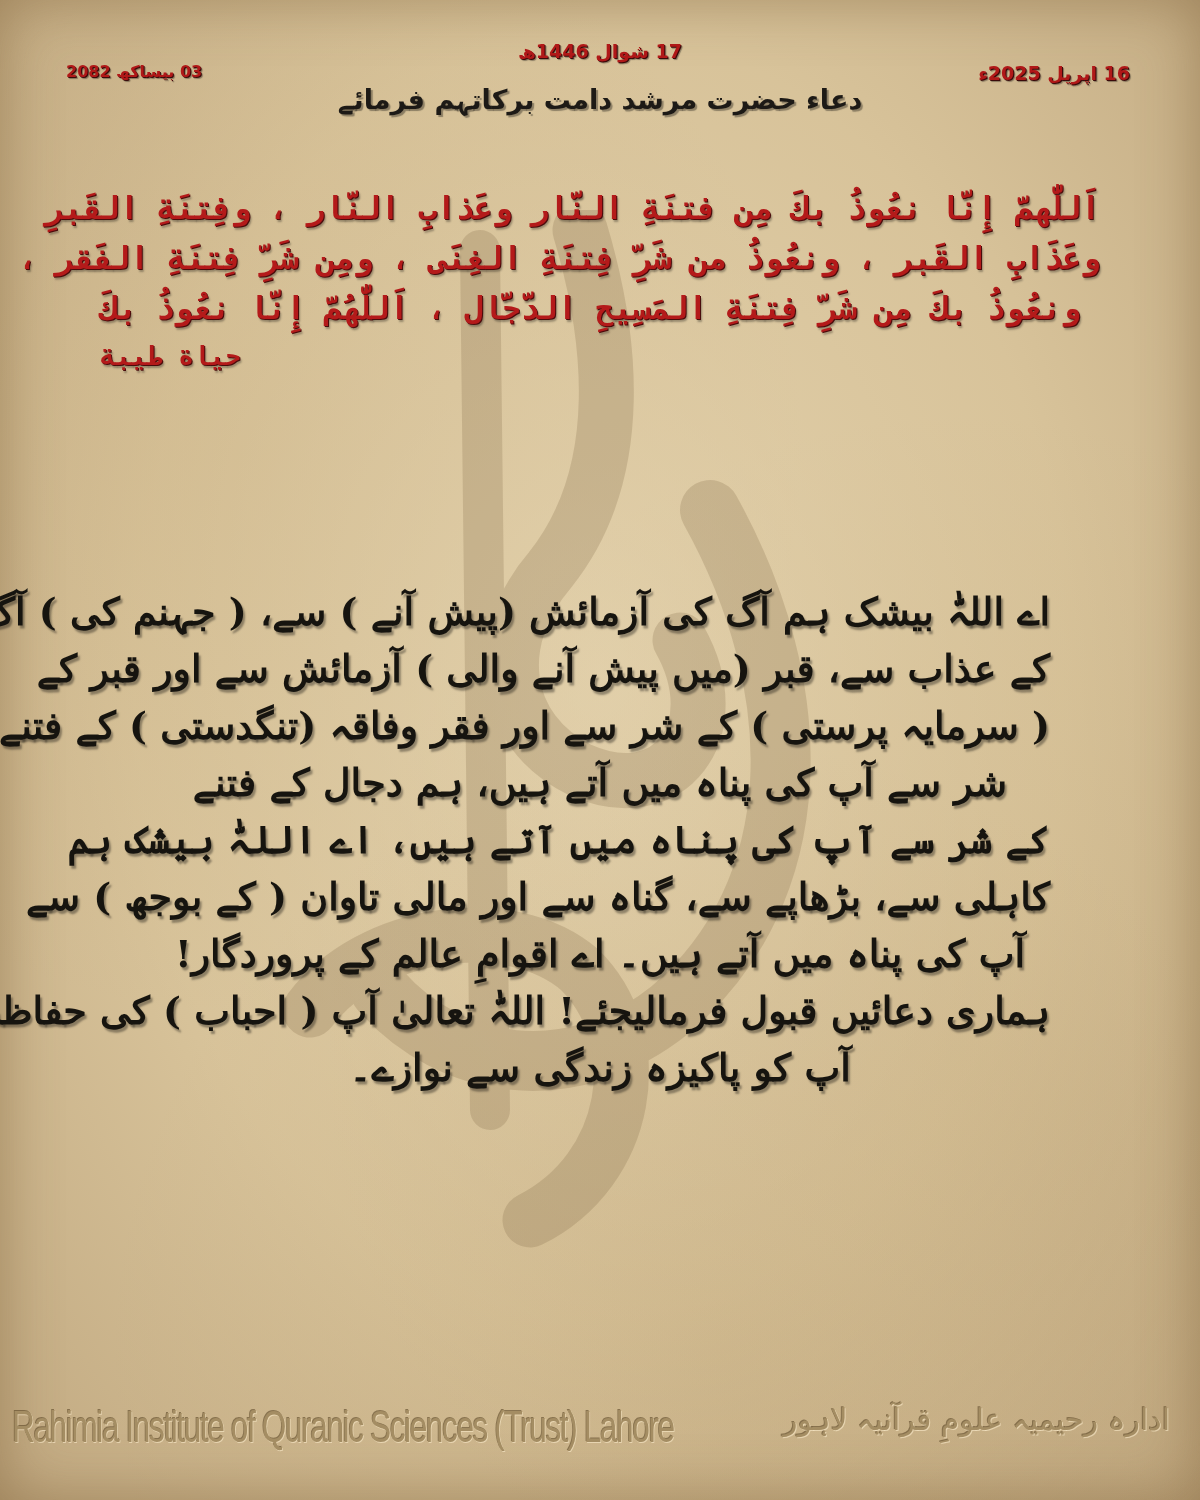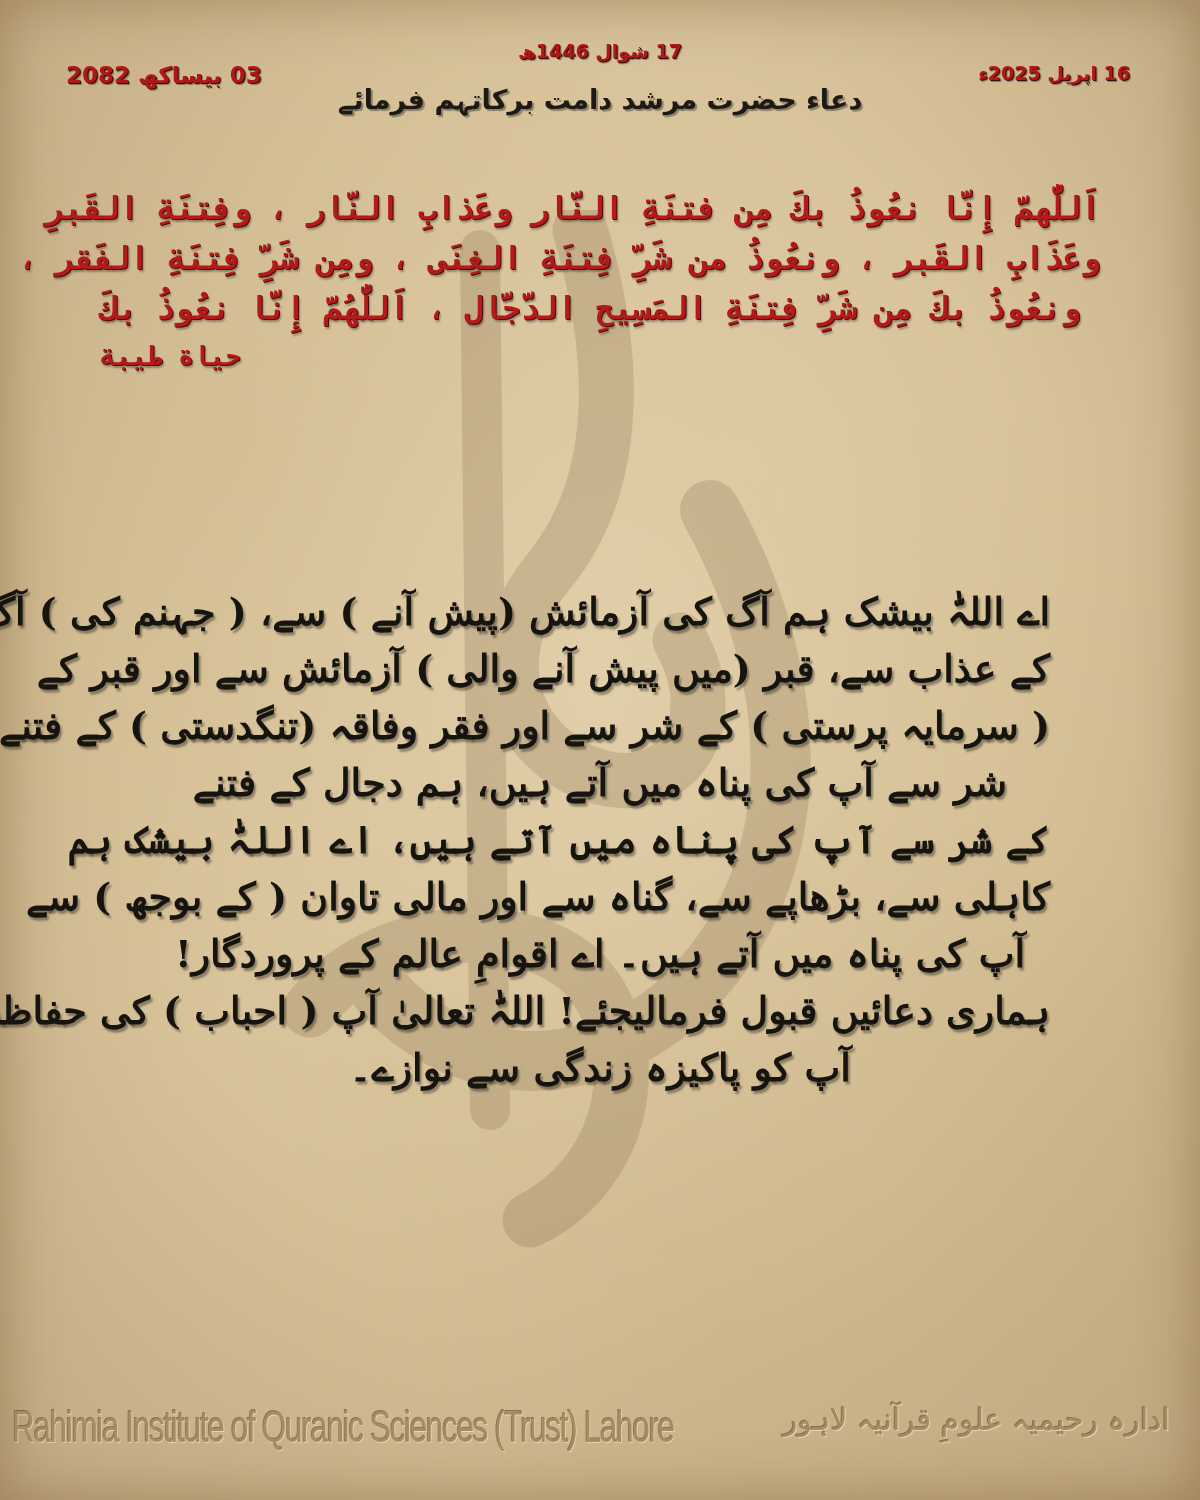--- a/index.html
+++ b/index.html
@@ -39,21 +39,21 @@
       font-family: "DejaVu Sans", sans-serif;
       font-weight: bold;
       color: #b01818;
       text-shadow: 1px 1px 0 #3a0a0a, 2px 2px 1px rgba(0,0,0,0.35);
       direction: rtl;
       white-space: nowrap;
       margin-top: 14px;
     }
     .date-hijri { left: 0; right: 0; top: 26px; text-align: center; font-size: 19px; }
     .date-gregorian { right: 70px; top: 48px; font-size: 19px; }
-    .date-bikrami { left: 66px; top: 48px; font-size: 23px; }
+    .date-bikrami { left: 66px; top: 48px; font-size: 16px; }
     .title {
       position: absolute;
       left: 0; right: 0;
       top: 84px;
       text-align: center;
       direction: rtl;
       font-family: "DejaVu Sans", sans-serif;
       font-weight: bold;
       font-size: 27px;
       color: #1d1a16;

